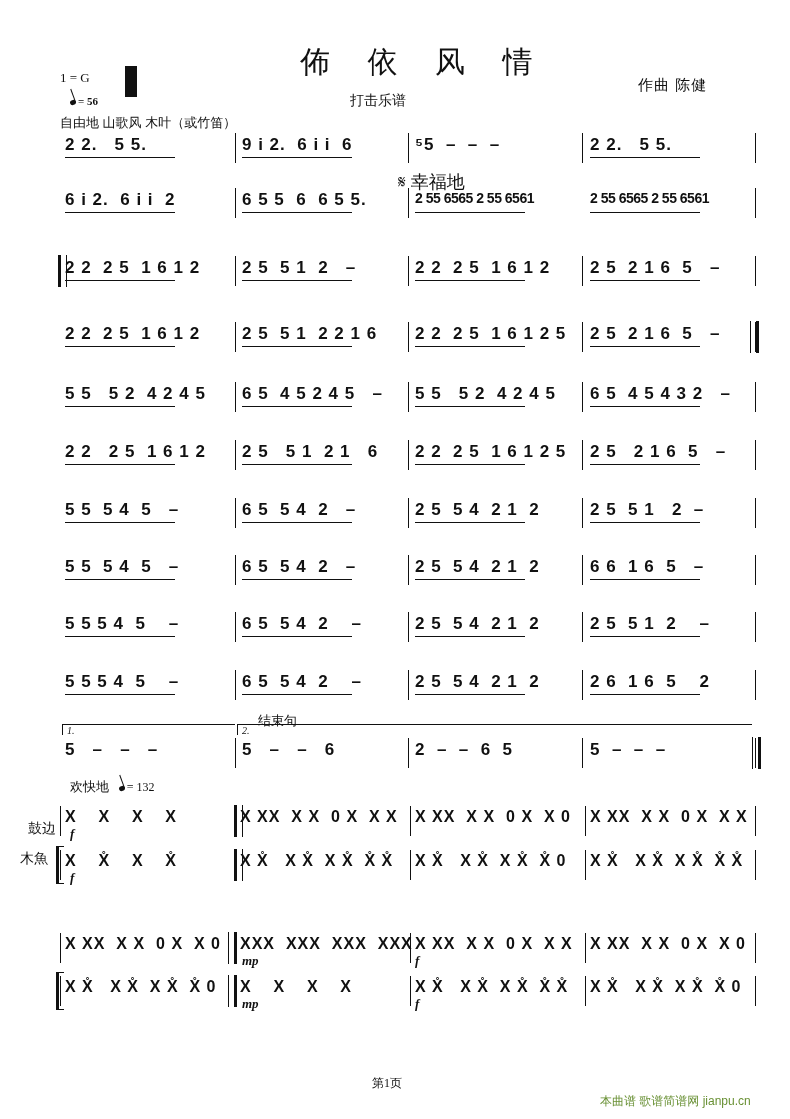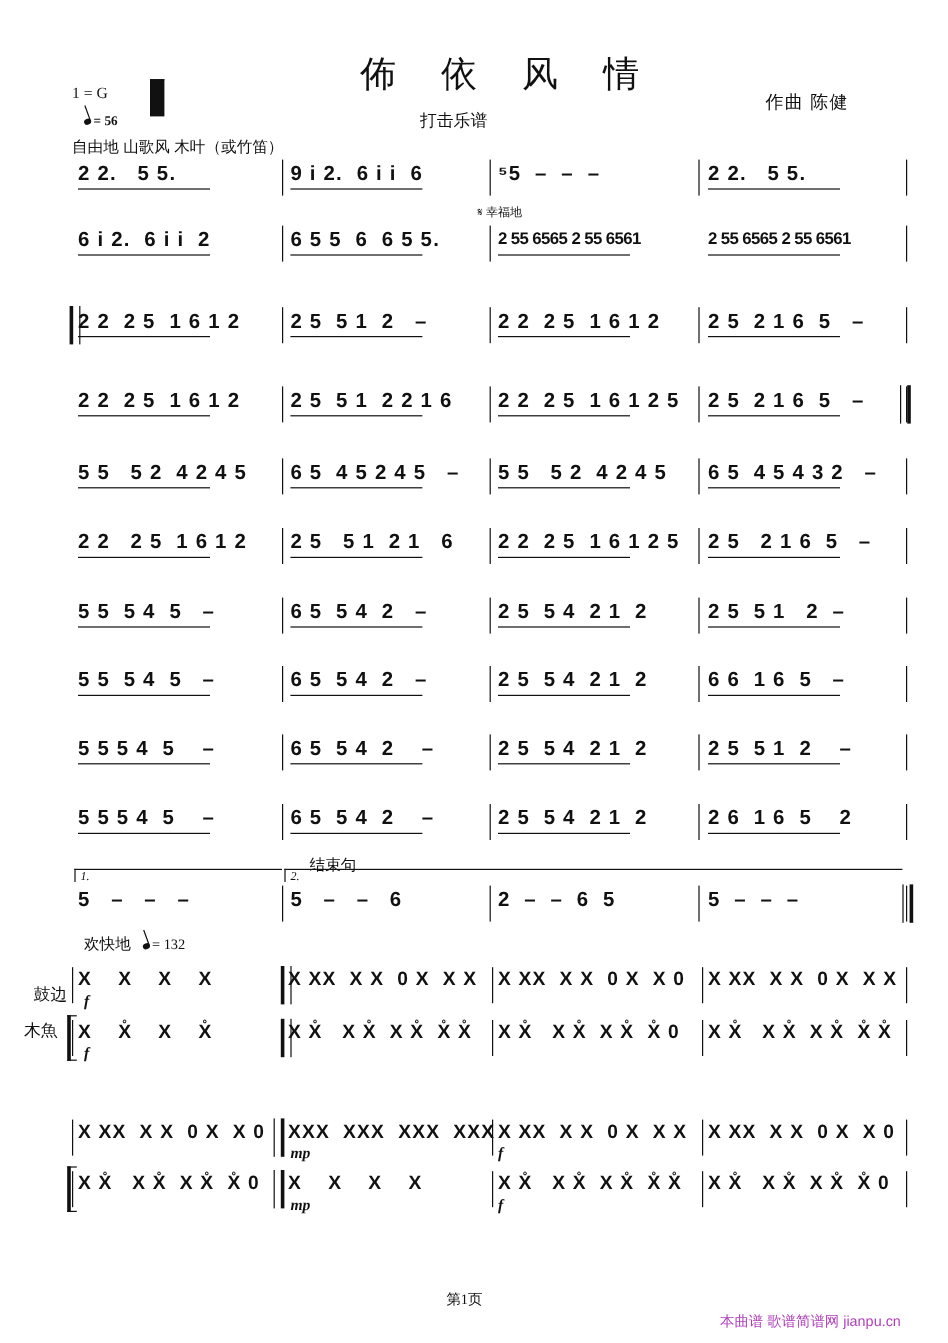--- a/index.html
+++ b/index.html
@@ -18,21 +18,21 @@
   .row{position:absolute;left:60px;width:700px;height:34px;}
   .bar{position:absolute;width:1px;background:#111;top:0;height:30px;}
   .m{position:absolute;top:2px;font-weight:bold;font-size:17px;white-space:pre;letter-spacing:1px;}
   .rep-start{position:absolute;width:5px;height:32px;border-left:3px solid #111;border-right:1px solid #111;top:-1px;}
   .rep-end{position:absolute;width:5px;height:32px;border-right:3px solid #111;border-left:1px solid #111;top:-1px;}
   .perc .m{font-size:16px;text-align:right;}
   .label-inst{position:absolute;font-size:14px;}
   .dyn{position:absolute;font-family:"Liberation Serif",serif;font-style:italic;font-weight:bold;font-size:13px;}
   .volta{position:absolute;border-top:1px solid #111;border-left:1px solid #111;height:10px;font-family:"Liberation Serif",serif;font-style:italic;font-size:10px;padding-left:4px;}
   .footer{font-family:"Liberation Serif",serif;font-size:12px;left:372px;top:1075px;}
-  .watermark{font-size:12px;color:#a21caf;left:600px;top:1093px;opacity:.85;}
+  .watermark{font-size:12px;color:#4d7c0f;left:600px;top:1093px;opacity:.85;}
 </style>
 </head>
 <body>
 
 <div class="abs title">佈 依 风 情</div>
 <div class="abs subtitle">打击乐谱</div>
 <div class="abs composer">作曲  陈健</div>
 <div class="abs key">1 = G</div>
 <div class="abs timesig">
   <div>4</div>
@@ -55,21 +55,21 @@
       <div class="m" style="left: 242px;">9 i 2.  6 i i  6</div>
       <div class="abs" style="left: 242px; top: 24px; width: 110px; border-bottom: 1px solid rgb(17, 17, 17);"></div>
       <div class="m" style="left: 415px;">⁵5  –  –  –</div>
       <div class="m" style="left: 590px;">2 2.   5 5.</div>
       <div class="abs" style="left: 590px; top: 24px; width: 110px; border-bottom: 1px solid rgb(17, 17, 17);"></div>
     </div>
     <div class="row" style="left: 0px; top: 188px; width: 790px;">
       <div class="bar" style="left: 235px;"></div>
       <div class="bar" style="left: 408px;"></div>
       <div class="bar" style="left: 755px;"></div>
-      <div class="abs" style="font-size: 10px; left: 398px; top: -18px;">𝄋 幸福地</div>
+      <div class="abs" style="font-size: 18px; left: 398px; top: -18px;">𝄋 幸福地</div>
       <div class="m" style="left: 65px;">6 i 2.  6 i i  2</div>
       <div class="abs" style="left: 65px; top: 24px; width: 110px; border-bottom: 1px solid rgb(17, 17, 17);"></div>
       <div class="m" style="left: 242px;">6 5 5  6  6 5 5.</div>
       <div class="abs" style="left: 242px; top: 24px; width: 110px; border-bottom: 1px solid rgb(17, 17, 17);"></div>
       <div class="m" style="left: 415px; font-size: 14px; letter-spacing: -0.5px;">2 55 6565 2 55 6561</div>
       <div class="abs" style="left: 415px; top: 24px; width: 110px; border-bottom: 1px solid rgb(17, 17, 17);"></div>
       <div class="m" style="left: 590px; font-size: 14px; letter-spacing: -0.5px;">2 55 6565 2 55 6561</div>
       <div class="abs" style="left: 590px; top: 24px; width: 110px; border-bottom: 1px solid rgb(17, 17, 17);"></div>
     </div>
     <div class="row" style="left: 0px; top: 256px; width: 790px;">

